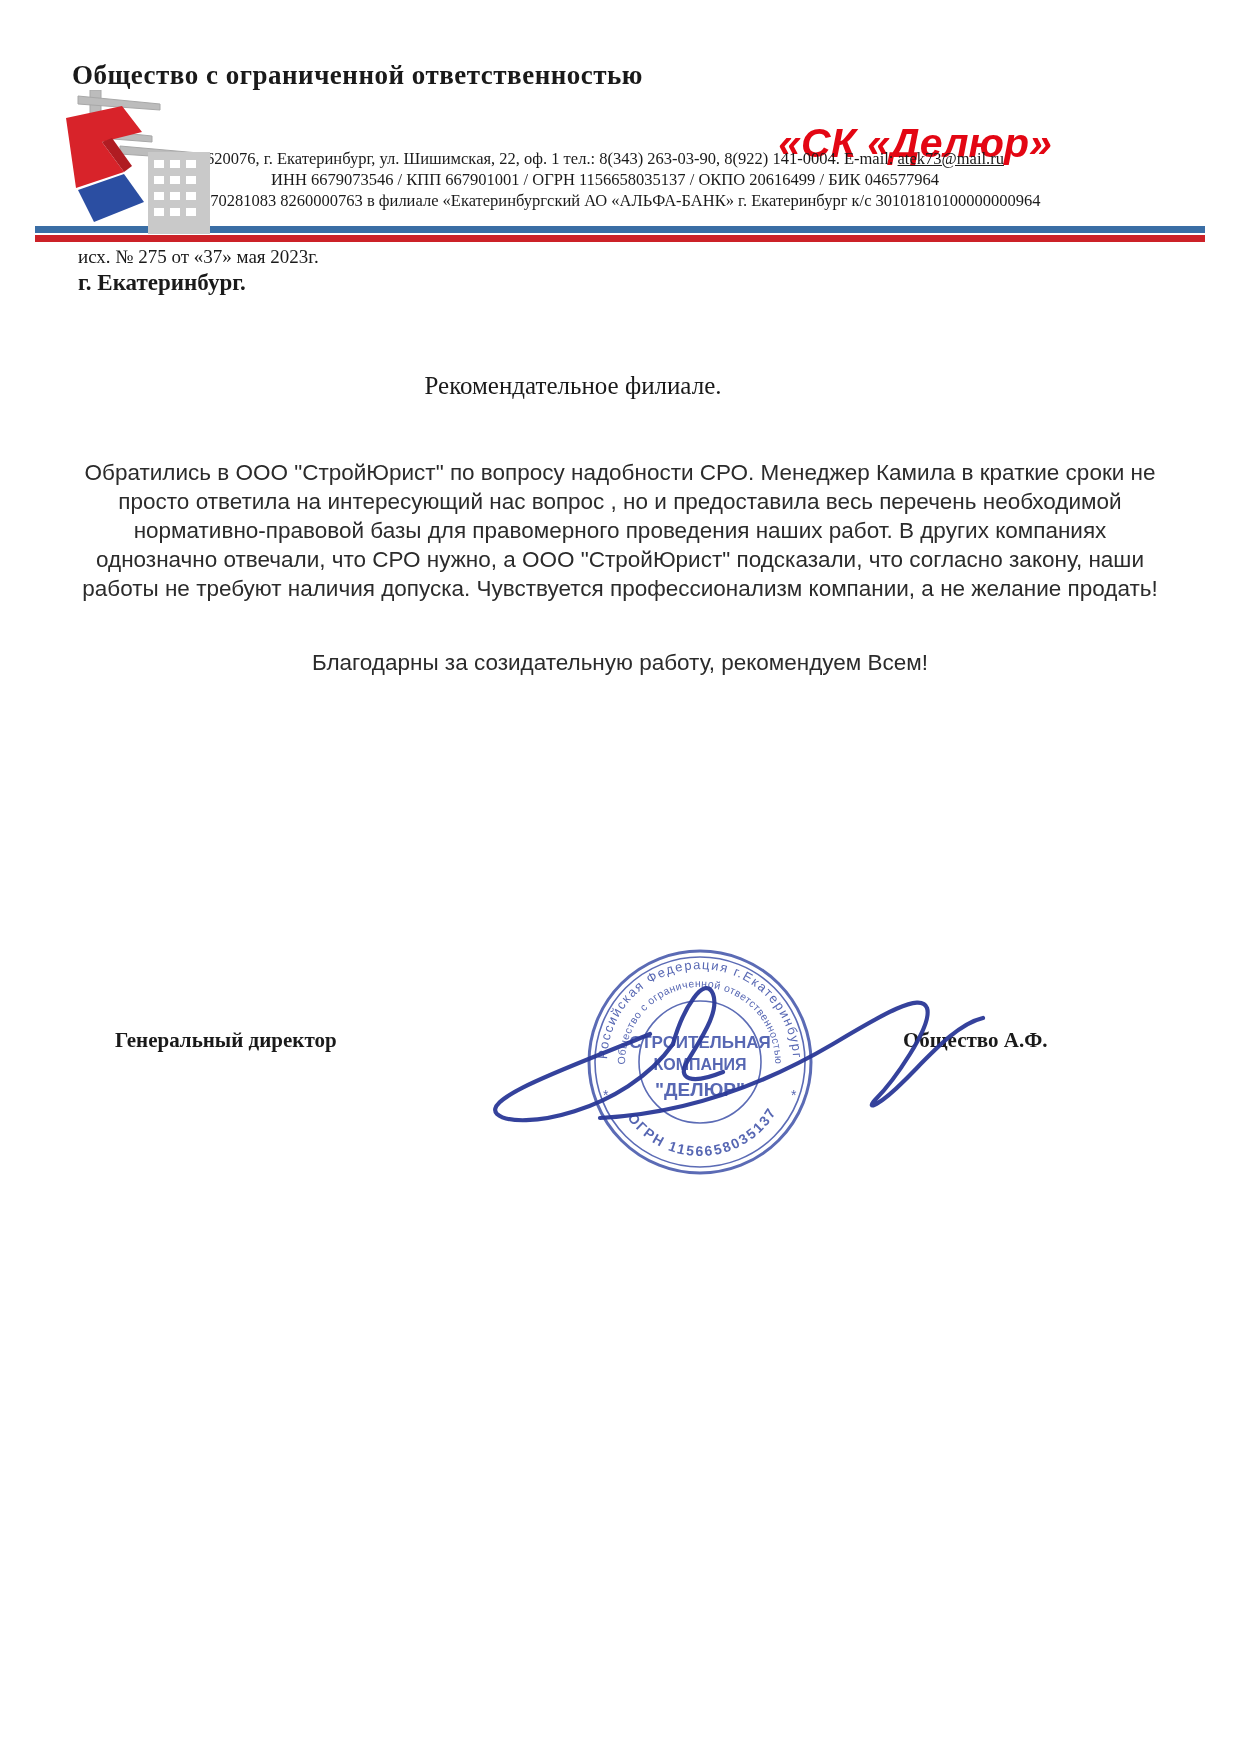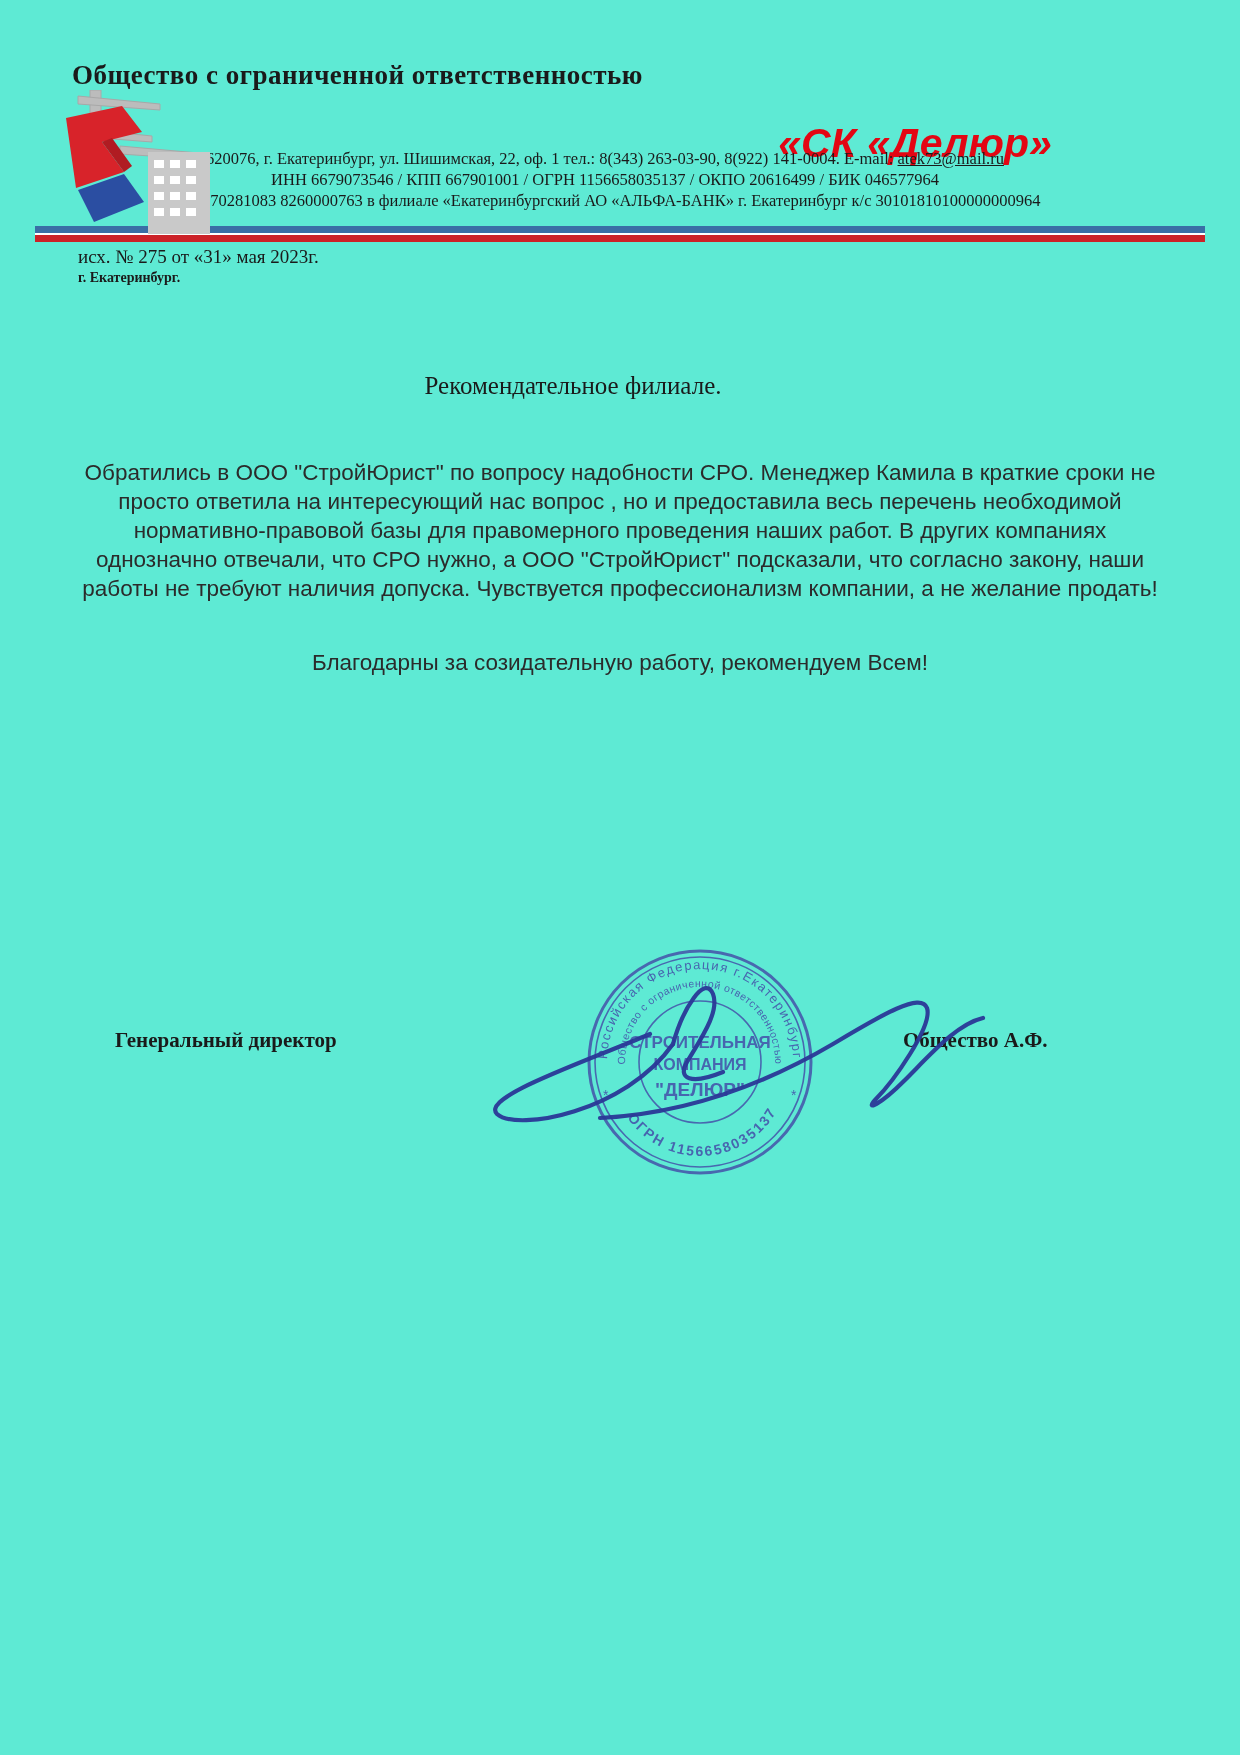--- a/index.html
+++ b/index.html
@@ -1,20 +1,20 @@
 <!DOCTYPE html>
 <html style="--brand-red: #e30613; --rule-blue: #3a6ea5; --rule-red: #cc2128; --stamp-blue: #4557ab; --ink-blue: #2a3897;"><head>
 <meta charset="utf-8">
 <style>
   html,body{margin:0;padding:0;background:#808080;}
   .page{
     position:relative;
     width:1240px;height:1755px;
     margin:0 auto;
-    background:#5eead4;
+    background:#ffffff;
     overflow:hidden;
     font-family:"Liberation Serif", serif;
     color:#1a1a1a;
   }
   
   .org-type{
     position:absolute;left:72px;top:60px;
     font-size:27px;font-weight:bold;letter-spacing:.5px;
     font-family:"Liberation Serif", serif;
   }
@@ -30,21 +30,21 @@
     position:absolute;left:150px;top:148px;width:910px;
     text-align:center;font-size:16.5px;line-height:21px;
     font-family:"Liberation Serif", serif;
   }
   .contacts .email{text-decoration:underline;color:#1a1a1a;}
   .rule{position:absolute;left:35px;top:226px;width:1170px;z-index:1;}
   .rule .blue{height:7px;background:var(--rule-blue,#3a6ea5);}
   .rule .gap{height:2px;background:#ffffff;}
   .rule .red{height:7px;background:var(--rule-red,#cc2128);}
   .ref-line{position:absolute;left:78px;top:246px;font-size:19px;}
-  .city-line{position:absolute;left:78px;top:270px;font-size:14px;font-weight:600;}
+  .city-line{position:absolute;left:78px;top:270px;font-size:23px;font-weight:600;}
   
   .letter-title{
     position:absolute;left:0;top:372px;width:1146px;
     text-align:center;font-size:25px;
     font-family:"Liberation Serif", serif;
   }
   .para{
     position:absolute;left:70px;width:1100px;
     text-align:center;
     font-family:"Liberation Sans", sans-serif;
@@ -114,21 +114,21 @@
     <div>ИНН 6679073546 / КПП 667901001 /  ОГРН 1156658035137 / ОКПО 20616499 / БИК 046577964</div>
     <div>р/с  4070281083 8260000763 в филиале «Екатеринбургский АО «АЛЬФА-БАНК» г. Екатеринбург   к/с  30101810100000000964</div>
   </div>
 
   <div class="rule">
     <div class="blue"></div>
     <div class="gap"></div>
     <div class="red"></div>
   </div>
 
-  <div class="ref-line">исх. № 275 от «31» мая 2023г.</div>
+  <div class="ref-line">исх. № 275 от «37» мая 2023г.</div>
   <div class="city-line">г. Екатеринбург.</div>
 
   <div class="letter-title">Рекомендательное филиале.</div>
   <div class="para para1">Обратились в ООО "СтройЮрист" по вопросу надобности СРО. Менеджер Камила в краткие сроки не просто ответила на интересующий нас вопрос , но и предоставила весь перечень необходимой нормативно-правовой базы для правомерного проведения наших работ. В других компаниях однозначно отвечали, что СРО нужно, а ООО "СтройЮрист" подсказали, что согласно закону, наши работы не требуют наличия допуска. Чувствуется профессионализм компании, а не желание продать!</div>
   <div class="para para2">Благодарны за созидательную работу, рекомендуем Всем!</div>
 
   <div class="sig-position">Генеральный директор</div>
   <div class="sig-name">Общество А.Ф.</div>
 
   <div class="stamp-wrap">

